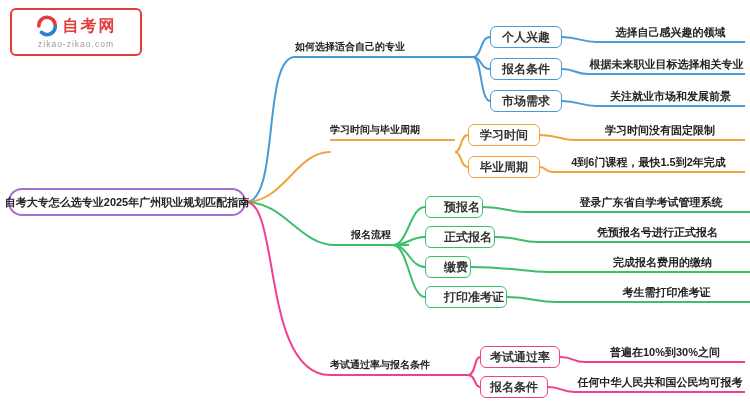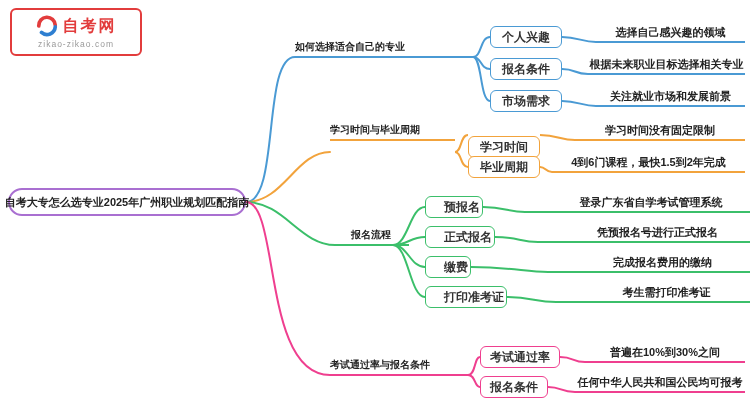--- a/index.html
+++ b/index.html
@@ -95,21 +95,21 @@
 
   <div class="branch-label c1" style="left:295px;top:37px;width:178px;">如何选择适合自己的专业</div>
   <div class="topic-box c1" style="left:490px;top:26px;width:72px;">个人兴趣</div>
   <div class="topic-box c1" style="left:490px;top:58px;width:72px;">报名条件</div>
   <div class="topic-box c1" style="left:490px;top:90px;width:72px;">市场需求</div>
   <div class="leaf c1" style="left:596px;top:25px;width:149px;">选择自己感兴趣的领域</div>
   <div class="leaf c1" style="left:588px;top:57px;width:157px;">根据未来职业目标选择相关专业</div>
   <div class="leaf c1" style="left:596px;top:89px;width:149px;">关注就业市场和发展前景</div>
 
   <div class="branch-label c2" style="left:330px;top:120px;width:125px;">学习时间与毕业周期</div>
-  <div class="topic-box c2" style="left:468px;top:124px;width:72px;margin-top:12px;">学习时间</div>
+  <div class="topic-box c2" style="left:468px;top:124px;width:72px;">学习时间</div>
   <div class="topic-box c2" style="left:468px;top:156px;width:72px;">毕业周期</div>
   <div class="leaf c2" style="left:575px;top:123px;width:170px;">学习时间没有固定限制</div>
   <div class="leaf c2" style="left:552px;top:155px;width:193px;">4到6门课程，最快1.5到2年完成</div>
 
   <div class="branch-label c3" style="left:335px;top:225px;width:58px;">报名流程</div>
   <div class="topic-box c3" style="left:425px;top:196px;width:58px;">预报名</div>
   <div class="topic-box c3" style="left:425px;top:226px;width:70px;">正式报名</div>
   <div class="topic-box c3" style="left:425px;top:256px;width:46px;">缴费</div>
   <div class="topic-box c3" style="left:425px;top:286px;width:82px;">打印准考证</div>
   <div class="leaf c3" style="left:525px;top:195px;width:220px;">登录广东省自学考试管理系统</div>

